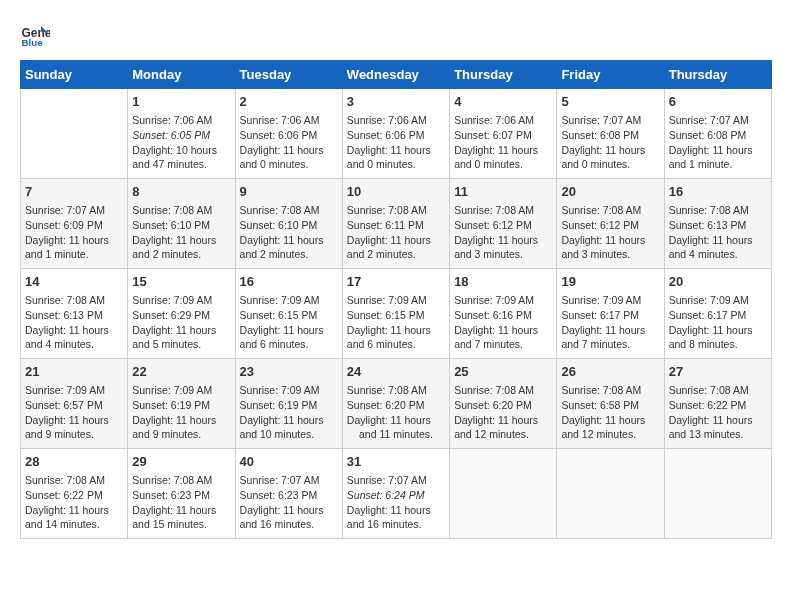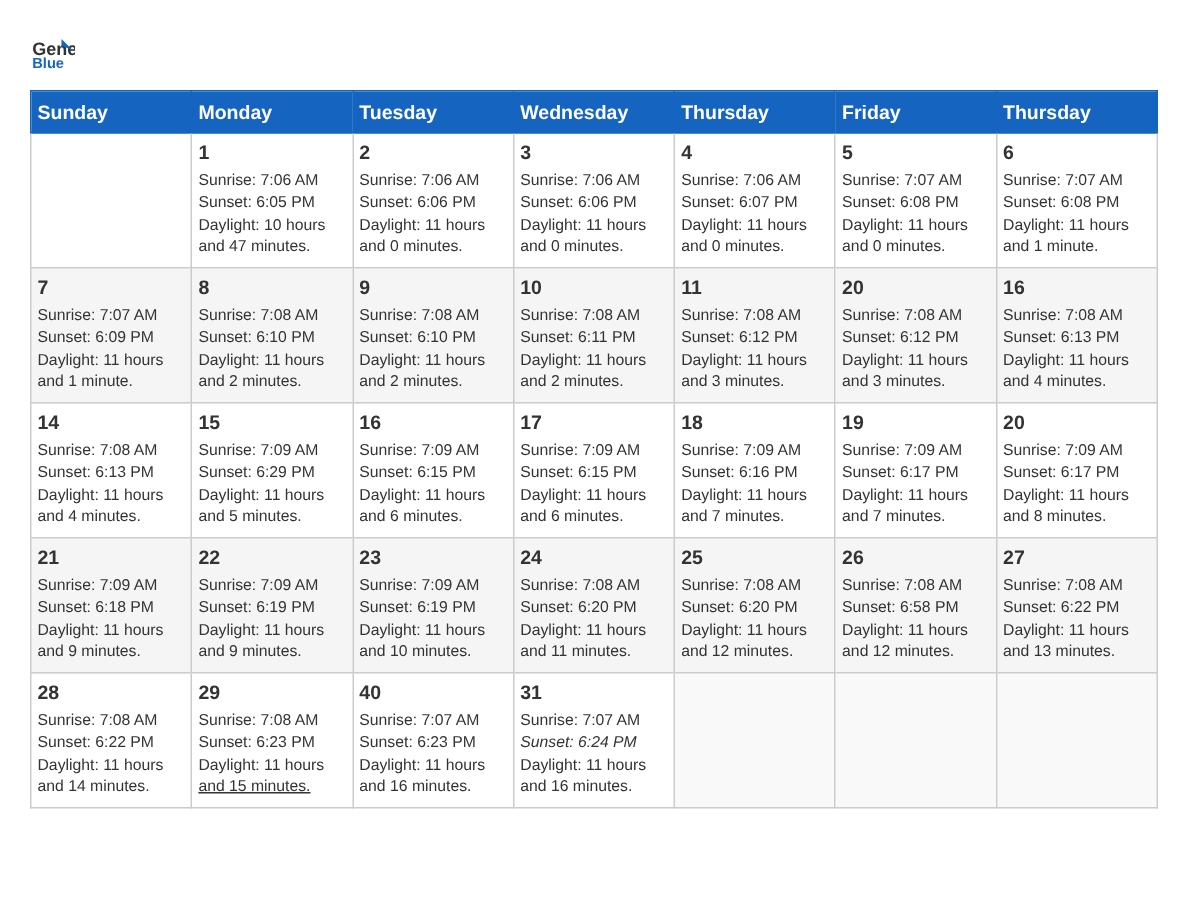--- a/index.html
+++ b/index.html
@@ -101,21 +101,21 @@
         <th>Friday</th>
         <th>Thursday</th>
       </tr>
   </thead>
   <tbody id="calendar-body">
   <tr>
         <td class="empty-cell"></td>
         <td>
           <span class="day-number">1</span>
           <span style="display: block;">Sunrise: 7:06 AM</span>
-          <span style="display: block;">Sunset: 6:05 PM</span>
+          <span style="display: block; font-style: italic;">Sunset: 6:05 PM</span>
           <span style="display: block;">Daylight: 10 hours</span>
           <span style="display: block;">and 47 minutes.</span>
         </td>
         <td>
           <span class="day-number">2</span>
           <span style="display: block;">Sunrise: 7:06 AM</span>
           <span style="display: block;">Sunset: 6:06 PM</span>
           <span style="display: block;">Daylight: 11 hours</span>
           <span style="display: block;">and 0 minutes.</span>
         </td>
@@ -247,21 +247,21 @@
           <span style="display: block;">Sunrise: 7:09 AM</span>
           <span style="display: block;">Sunset: 6:17 PM</span>
           <span style="display: block;">Daylight: 11 hours</span>
           <span style="display: block;">and 8 minutes.</span>
         </td>
       </tr>
       <tr>
         <td>
           <span class="day-number">21</span>
           <span style="display: block;">Sunrise: 7:09 AM</span>
-          <span style="display: block;">Sunset: 6:18 PM</span>
+          <span style="display: block;">Sunset: 6:57 PM</span>
           <span style="display: block;">Daylight: 11 hours</span>
           <span style="display: block;">and 9 minutes.</span>
         </td>
         <td>
           <span class="day-number">22</span>
           <span style="display: block;">Sunrise: 7:09 AM</span>
           <span style="display: block;">Sunset: 6:19 PM</span>
           <span style="display: block;">Daylight: 11 hours</span>
           <span style="display: block;">and 9 minutes.</span>
         </td>
@@ -270,21 +270,21 @@
           <span style="display: block;">Sunrise: 7:09 AM</span>
           <span style="display: block;">Sunset: 6:19 PM</span>
           <span style="display: block;">Daylight: 11 hours</span>
           <span style="display: block;">and 10 minutes.</span>
         </td>
         <td>
           <span class="day-number">24</span>
           <span style="display: block;">Sunrise: 7:08 AM</span>
           <span style="display: block;">Sunset: 6:20 PM</span>
           <span style="display: block;">Daylight: 11 hours</span>
-          <span style="display: block;">and 11 minutes.</span>
+          <span style="display: block; text-align: center;">and 11 minutes.</span>
         </td>
         <td>
           <span class="day-number">25</span>
           <span style="display: block;">Sunrise: 7:08 AM</span>
           <span style="display: block;">Sunset: 6:20 PM</span>
           <span style="display: block;">Daylight: 11 hours</span>
           <span style="display: block;">and 12 minutes.</span>
         </td>
         <td>
           <span class="day-number">26</span>
@@ -307,21 +307,21 @@
           <span style="display: block;">Sunrise: 7:08 AM</span>
           <span style="display: block;">Sunset: 6:22 PM</span>
           <span style="display: block;">Daylight: 11 hours</span>
           <span style="display: block;">and 14 minutes.</span>
         </td>
         <td>
           <span class="day-number">29</span>
           <span style="display: block;">Sunrise: 7:08 AM</span>
           <span style="display: block;">Sunset: 6:23 PM</span>
           <span style="display: block;">Daylight: 11 hours</span>
-          <span style="display: block; text-decoration: underline;">and 15 minutes.</span>
+          <span style="display: block;">and 15 minutes.</span>
         </td>
         <td>
           <span class="day-number">40</span>
           <span style="display: block;">Sunrise: 7:07 AM</span>
           <span style="display: block;">Sunset: 6:23 PM</span>
           <span style="display: block;">Daylight: 11 hours</span>
           <span style="display: block;">and 16 minutes.</span>
         </td>
         <td>
           <span class="day-number">31</span>

